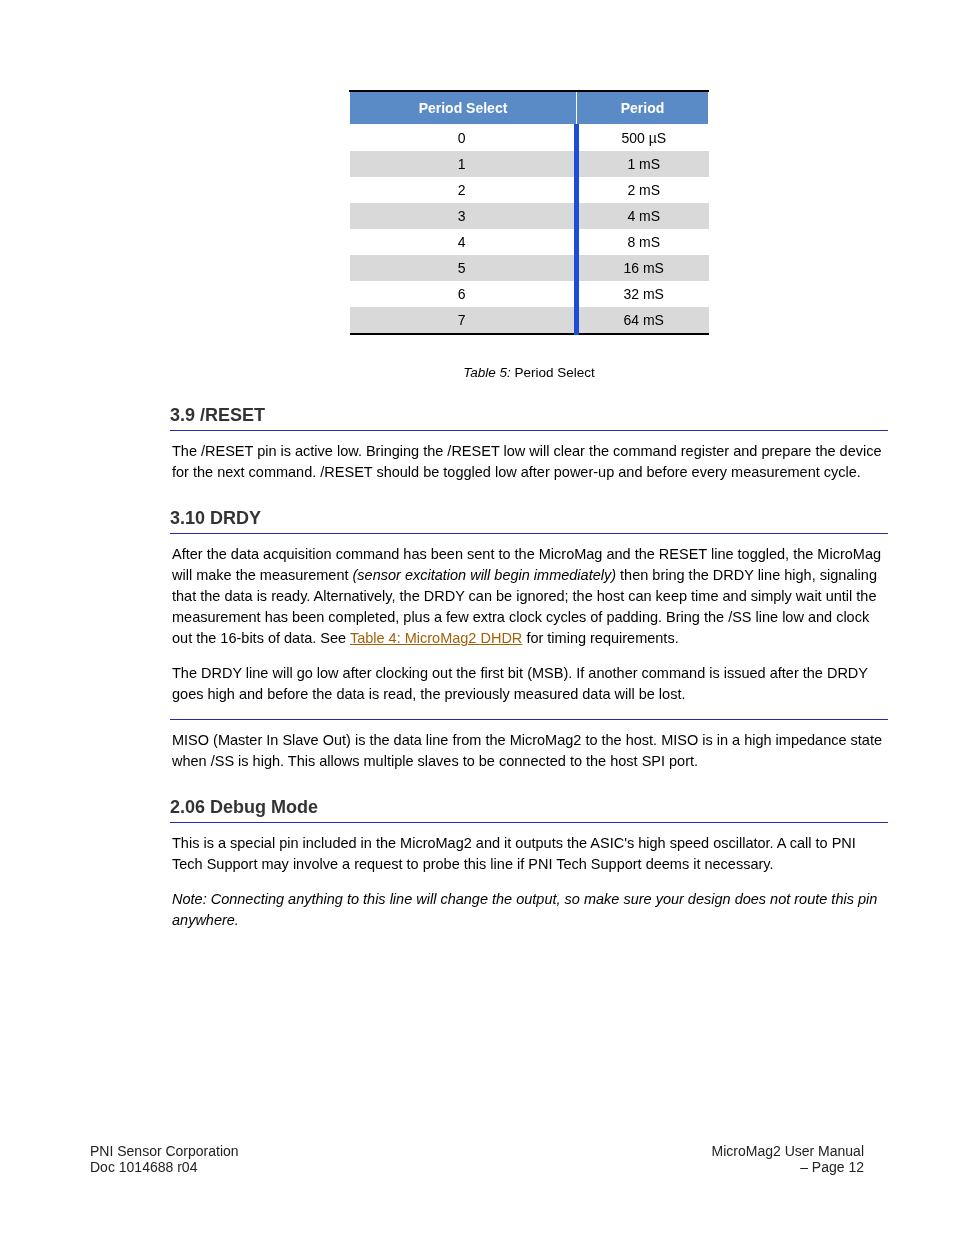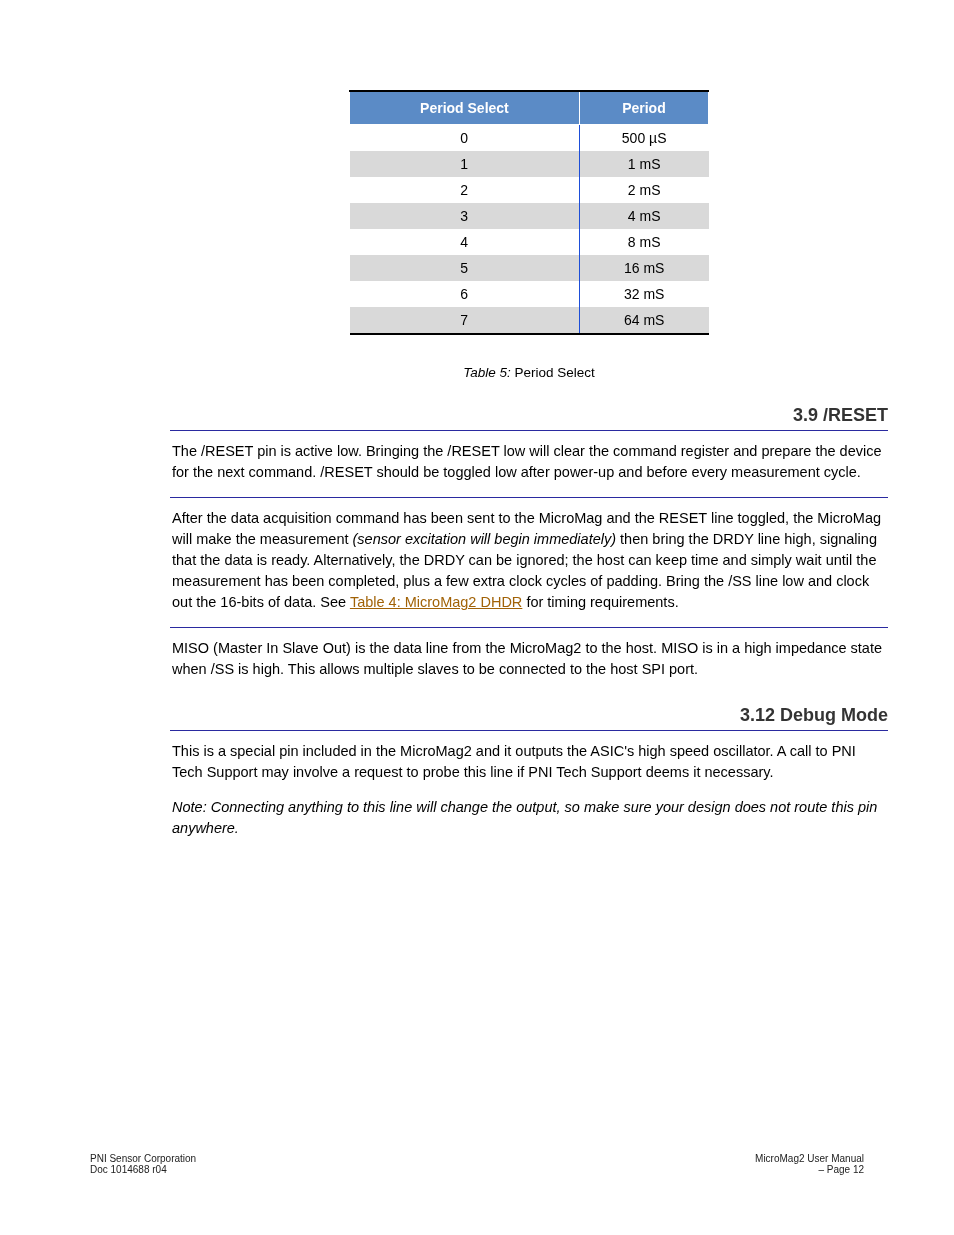--- a/index.html
+++ b/index.html
@@ -25,34 +25,33 @@
     color: #fff;
     font-weight: bold;
     padding: 8px 6px;
     font-size: 14px;
     border: 1px solid #fff;
   }
   .tbl td {
     padding: 5px 6px;
     font-size: 14px;
     text-align: center;
-    border-left: 1px solid #1d4ed8;
+    border-left: 5px solid #1d4ed8;
   }
   .tbl td:first-child { border-left: none; }
   .tbl tr.striped td { background: #d9d9d9; }
   .tbl tr.plain td { background: #fff; }
   .tbl-top { border-top: 2px solid #000; }
   .tbl-bottom td { border-bottom: 2px solid #000; }
   h3.section {
     font-family: Arial, Helvetica, sans-serif;
     font-size: 18px;
     color: #333;
     font-weight: bold;
     margin: 25px 0 4px 0;
-    text-align: right;
   }
   .hr {
     border: none;
     border-top: 1px solid #2a2aa0;
     margin: 0 0 10px 0;
   }
   p.body {
     font-size: 14.5px;
     line-height: 1.45;
     margin: 8px 0 14px 2px;
@@ -68,21 +67,21 @@
     color: #000;
     margin-bottom: 20px;
     margin-top: 8px;
   }
   .italic { font-style: italic; }
   .footer {
     position: absolute;
     bottom: 60px;
     left: 90px;
     right: 90px;
-    font-size: 10px;
+    font-size: 14px;
     color: #222;
   }
   .footer-left { float: left; }
   .footer-right { float: right; }
 </style>
 </head>
 <body>
 
 <div class="page">
 
@@ -131,33 +130,35 @@
 
   <div class="caption">
     <span class="italic">Table 5:</span>
     <span>Period Select</span>
   </div>
 
   <h3 class="section">3.9 /RESET</h3>
   <hr class="hr">
   <p class="body">The /RESET pin is active low. Bringing the /RESET low will clear the command register and prepare the device for the next command. /RESET should be toggled low after power-up and before every measurement cycle.</p>
 
+  <h3 class="section">3.10 DRDY</h3>
   <hr class="hr">
   <p class="body">
     <span>After the data acquisition command has been sent to the MicroMag and the RESET line toggled, the MicroMag will make the measurement </span>
     <span class="italic">(sensor excitation will begin immediately)</span>
     <span> then bring the DRDY line high, signaling that the data is ready. Alternatively, the DRDY can be ignored; the host can keep time and simply wait until the measurement has been completed, plus a few extra clock cycles of padding. Bring the /SS line low and clock out the 16-bits of data. See </span>
     <a href="#" class="lnk">Table 4: MicroMag2 DHDR</a>
     <span> for timing requirements.</span>
   </p>
+  <p class="body">The DRDY line will go low after clocking out the first bit (MSB). If another command is issued after the DRDY goes high and before the data is read, the previously measured data will be lost.</p>
 
   <hr class="hr">
   <p class="body">MISO (Master In Slave Out) is the data line from the MicroMag2 to the host. MISO is in a high impedance state when /SS is high. This allows multiple slaves to be connected to the host SPI port.</p>
 
-  <h3 class="section">3.12 Debug Mode</h3>
+  <h3 class="section">2.06 Debug Mode</h3>
   <hr class="hr">
   <p class="body">This is a special pin included in the MicroMag2 and it outputs the ASIC's high speed oscillator. A call to PNI Tech Support may involve a request to probe this line if PNI Tech Support deems it necessary.</p>
   <p class="body">
     <span class="italic">Note:</span>
     <span class="italic"> Connecting anything to this line will change the output, so make sure your design does not route this pin anywhere.</span>
   </p>
 
 </div>
 
 <div class="footer">

